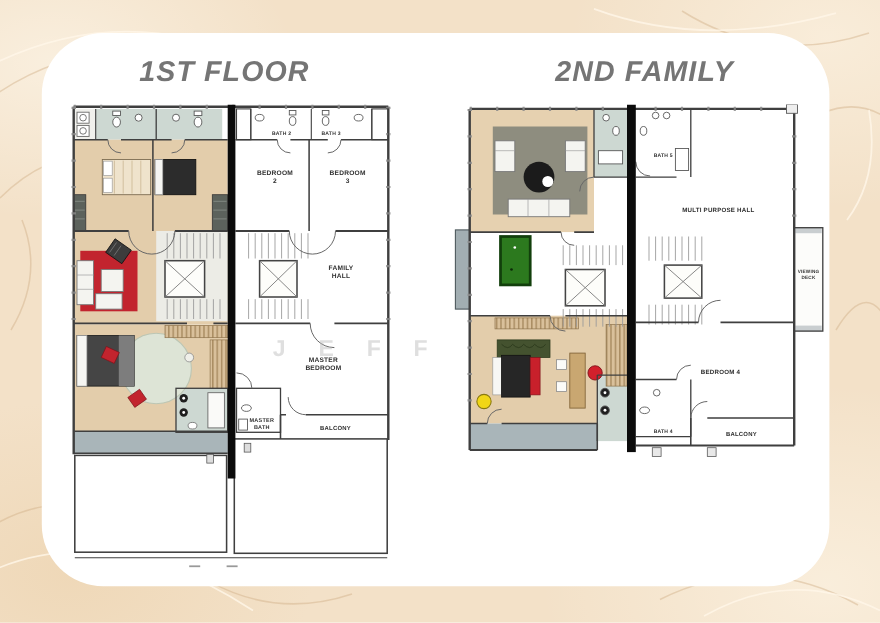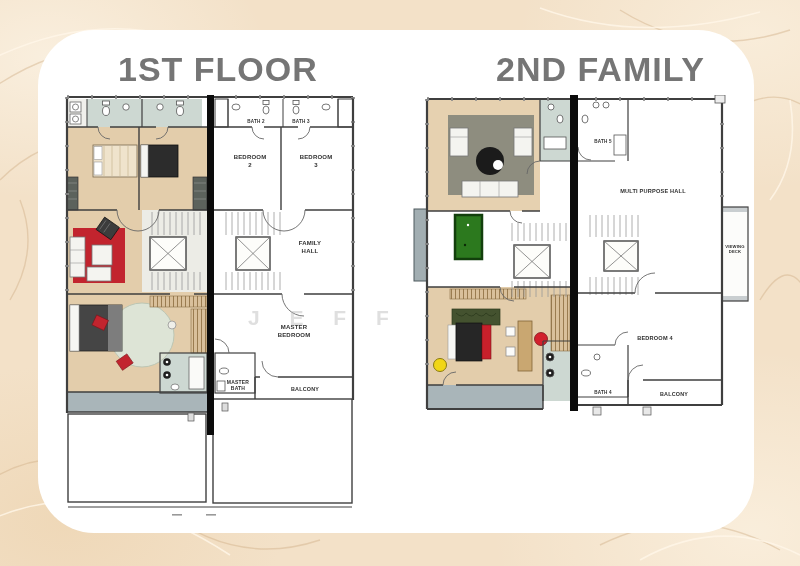--- a/index.html
+++ b/index.html
@@ -13,21 +13,21 @@
       radial-gradient(ellipse 340px 240px at 8% 92%, rgba(236,210,173,.6), transparent 65%),
       radial-gradient(ellipse 400px 280px at 94% 94%, rgba(255,248,235,.55), transparent 65%);
   }
   .bg-texture{position:absolute;left:0;top:0;}
   .card{
     position:absolute;left:38px;top:30px;width:716px;height:503px;
     background:#ffffff;border-radius:56px;
   }
   .floor-title{
     position:absolute;top:50px;height:36px;
-    font-size:34px;font-weight:bold;
+    font-size:26px;font-weight:bold;font-style:italic;
     color:#757575;text-align:center;letter-spacing:1px;white-space:nowrap;
   }
   #floor1-title{left:118px;width:172px;}
   #floor2-title{left:496px;width:180px;}
   .plan{position:absolute;}
   #floor1-plan{left:60px;top:95px;}
   #floor2-plan{left:410px;top:95px;}
   .lbl{font-family:"Liberation Sans",sans-serif;font-weight:bold;fill:#2f2f2f;text-anchor:middle;letter-spacing:.2px;}
   .wall{stroke:#3f3f3f;fill:none;}
   .tick{stroke:#8a8a8a;stroke-width:4;stroke-dasharray:2 22;fill:none;opacity:.85;}

